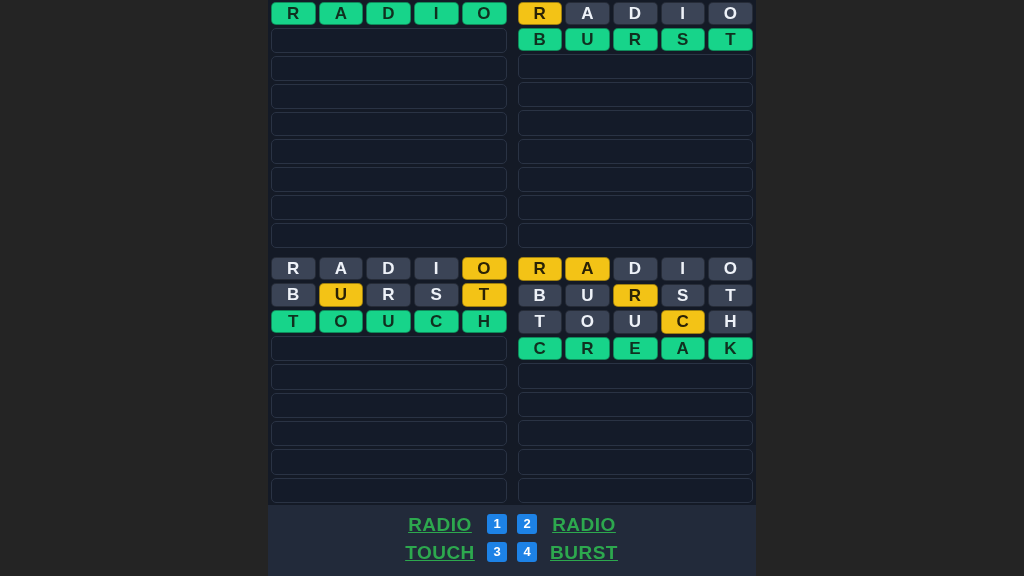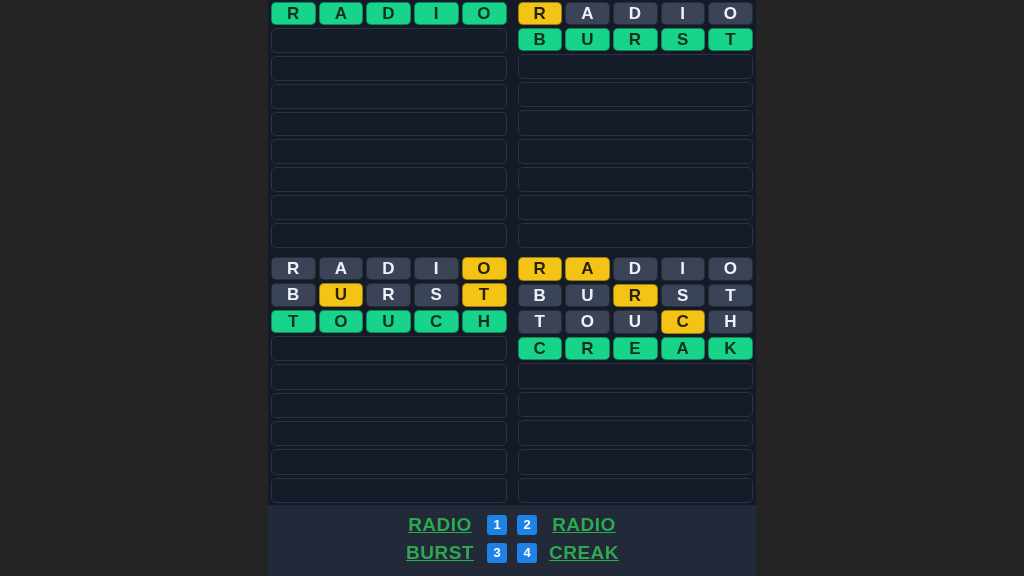--- a/index.html
+++ b/index.html
@@ -94,21 +94,21 @@
     flex-direction: column;
     align-items: center;
     justify-content: center;
     gap: 6px;
     padding: 4px 0 8px 0;
     box-sizing: border-box;
   }
 
   .answer-row {
     display: flex;
-    align-items: center;
+    align-items: flex-start;
     gap: 10px;
   }
 
   .answer-word {
     color: #2da84e;
     font-size: 19px;
     font-weight: bold;
     text-decoration: underline;
     letter-spacing: 0.5px;
     width: 74px;
@@ -246,20 +246,20 @@
     </div>
 
   <div class="footer">
       <div class="answer-row">
         <span class="answer-word">RADIO</span>
         <span class="badge">1</span>
         <span class="badge">2</span>
         <span class="answer-word right">RADIO</span>
       </div>
       <div class="answer-row">
-        <span class="answer-word">BURST</span>
+        <span class="answer-word">TOUCH</span>
         <span class="badge">3</span>
         <span class="badge">4</span>
-        <span class="answer-word right">CREAK</span>
+        <span class="answer-word right">BURST</span>
       </div>
     </div>
 
 </div>
 
 </body></html>

